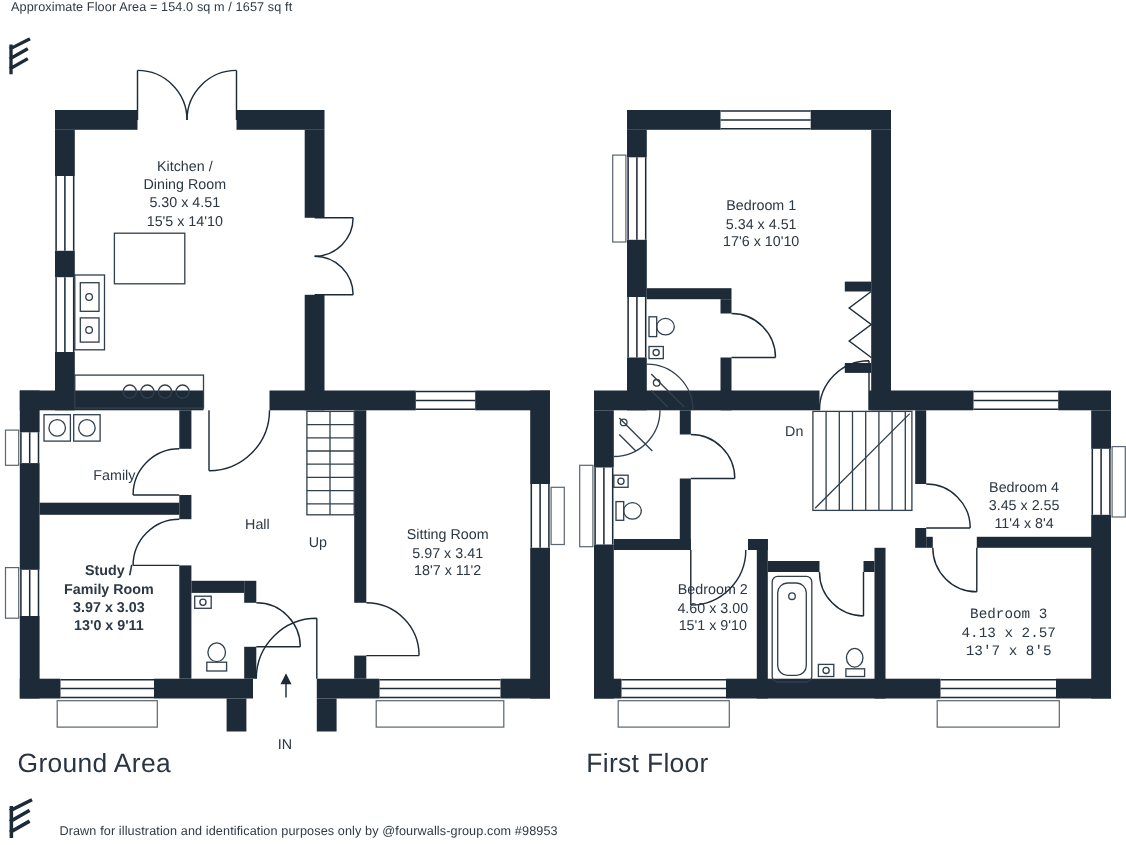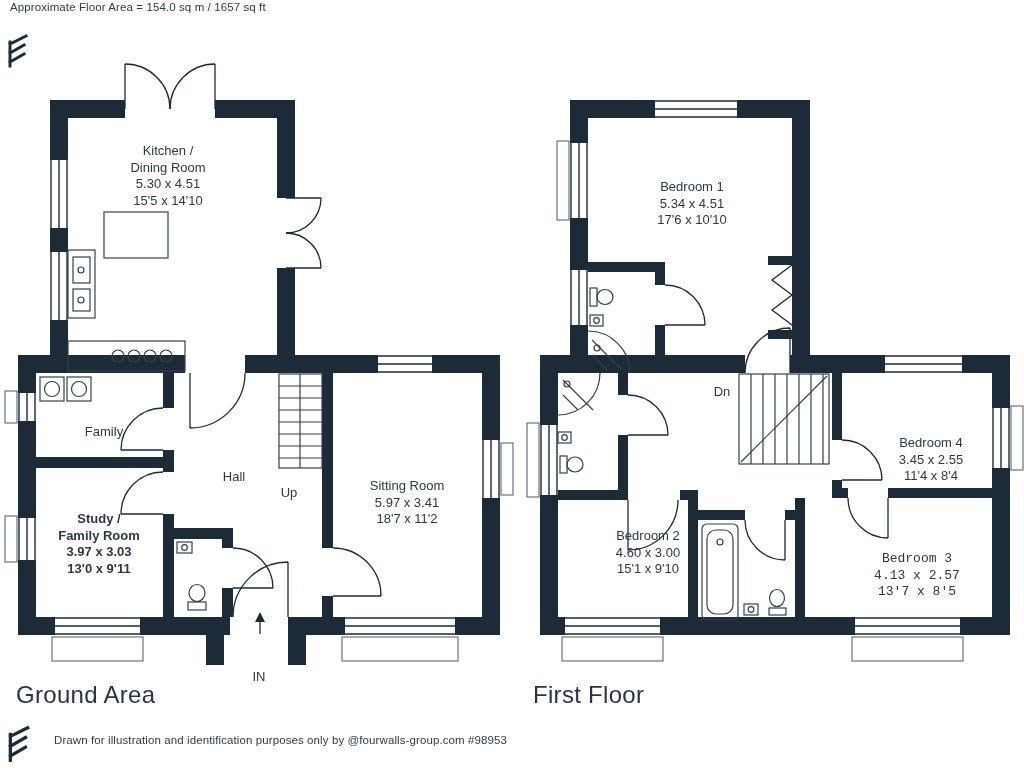--- a/index.html
+++ b/index.html
@@ -318,13 +318,13 @@
 
 <div class="room-label" style="left:917px;top:551px;font-family:Liberation Mono, monospace;">
   <div>Bedroom 3</div>
   <div>4.13 x 2.57</div>
   <div>13'7 x 8'5</div>
 </div>
 
 <div class="floor-title" style="left:16px;top:681px;">Ground Area</div>
 <div class="floor-title" style="left:533px;top:681px;">First Floor</div>
 
-<div class="meta-text" style="left:54px;top:734px;">Drawn for illustration and identification purposes only by @fourwalls-group.com #98953</div>
+<div class="meta-text" style="left:54px;top:750px;">Drawn for illustration and identification purposes only by @fourwalls-group.com #98953</div>
 
 </body></html>

